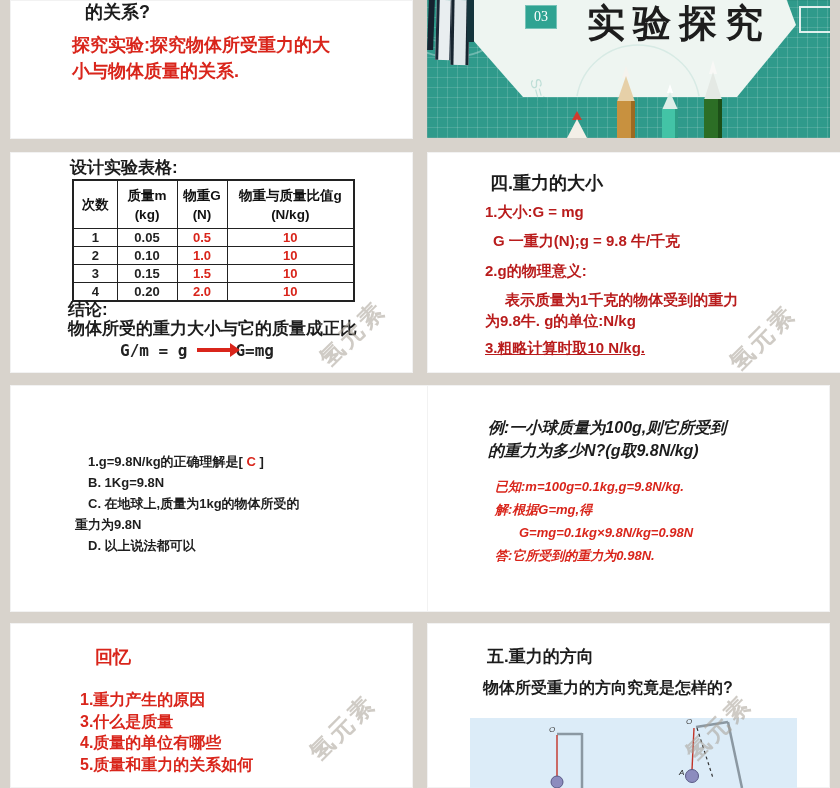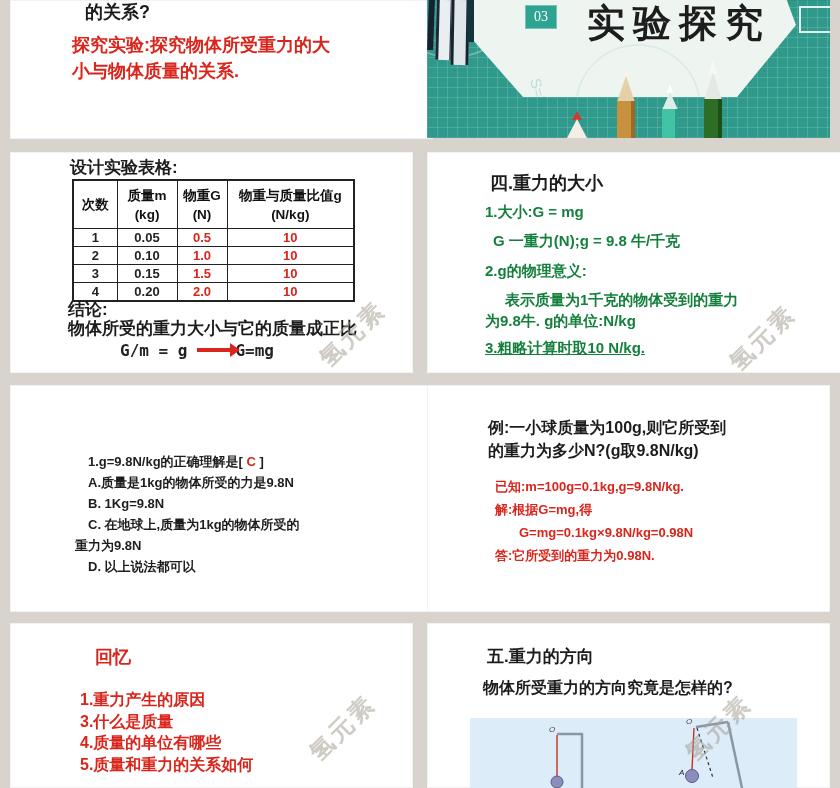--- a/index.html
+++ b/index.html
@@ -7,29 +7,29 @@
     width:840px;height:788px;position:relative;overflow:hidden;
     background:#d8d3cc;
     font-family:"Liberation Sans", sans-serif;
   }
   .abs{position:absolute;}
   .slide{
     position:absolute;background:#ffffff;overflow:hidden;
     box-shadow:inset 0 0 0 1px rgba(0,0,0,0.05);
   }
   
-  #s1l{left:10px;top:0;width:403px;height:139px;padding-left:20px;}
+  #s1l{left:10px;top:0;width:403px;height:139px;}
   #s1r{left:427px;top:0;width:403px;height:138px;background:#2f9a8b;
        background-image:
         repeating-linear-gradient(0deg, rgba(255,255,255,.14) 0 1px, transparent 1px 10px),
         repeating-linear-gradient(90deg, rgba(255,255,255,.14) 0 1px, transparent 1px 10px);}
   #s2l{left:10px;top:152px;width:403px;height:221px;}
   #s2r{left:427px;top:152px;width:425px;height:221px;}
   #s3l{left:10px;top:385px;width:487px;height:227px;}
-  #s3r{left:427px;top:385px;width:403px;height:227px;}
+  #s3r{left:427px;top:385px;width:403px;height:227px;font-style:italic;}
   #s4l{left:10px;top:623px;width:403px;height:165px;}
   #s4r{left:427px;top:623px;width:403px;height:165px;}
 
   .blk{color:#1c1c1c;}
   .red{color:#d9251b;}
   .b{font-weight:700;}
 
   
   #s1l .line1{left:75px;top:0px;font-size:18px;}
   #s1l .redline1{left:62px;top:33px;font-size:18px;}
@@ -75,21 +75,21 @@
   #s2l td:nth-child(3),#s2l td:nth-child(4){color:#d9251b;}
   #s2l col.c1{width:44px;} #s2l col.c2{width:60px;} #s2l col.c3{width:50px;} #s2l col.c4{width:127px;}
   #s2l .concl-label{left:58px;top:146px;font-size:17px;}
   #s2l .concl{left:58px;top:165px;font-size:17px;}
   #s2l .formula{left:110px;top:189px;font-size:16px;font-family:"DejaVu Sans Mono",monospace;font-weight:700;color:#222;}
   .rarrow{display:inline-block;position:relative;width:34px;height:4px;background:#d9251b;vertical-align:middle;margin:0 4px 3px 10px;}
   .rarrow:after{content:"";position:absolute;right:-9px;top:-5px;border-left:10px solid #d9251b;border-top:7px solid transparent;border-bottom:7px solid transparent;}
 
   
   #s2r .title{left:63px;top:19px;font-size:18px;}
-  #s2r .body{left:58px;top:49px;width:330px;font-size:15px;font-weight:700;color:#15803d;line-height:21px;}
+  #s2r .body{left:58px;top:49px;width:330px;font-size:15px;font-weight:700;color:#b91c1c;line-height:21px;}
   #s2r .body .m8{margin-top:8px;} #s2r .body .m9{margin-top:9px;} #s2r .body .m6{margin-top:6px;text-decoration:underline;}
   #s2r .ind1{padding-left:8px;} #s2r .ind2{padding-left:20px;}
 
   
   #s3l .qblock{left:78px;top:66px;width:290px;font-size:13px;font-weight:700;color:#1e1e1e;line-height:21px;}
   #s3l .outdent{margin-left:-13px;}
 
   
   #s3r .q{left:61px;top:31px;width:310px;font-size:16px;line-height:23px;}
   #s3r .sol{left:68px;top:90px;font-size:13px;font-weight:700;line-height:23px;}
@@ -214,21 +214,20 @@
     <div class="m9">2.g的物理意义:</div>
     <div class="m8 ind2">表示质量为1千克的物体受到的重力</div>
     <div>为9.8牛. g的单位:N/kg</div>
     <div class="m6">3.粗略计算时取10 N/kg.</div>
   </div>
 </div>
 
 <div class="slide" id="s3l">
   <div class="abs qblock">
     <div><span>1.g=9.8N/kg的正确理解是[ </span><span class="red">C</span><span> ]</span></div>
-    <div>A.质量是1kg的物体所受的力是9.8N</div>
     <div>B. 1Kg=9.8N</div>
     <div>C. 在地球上,质量为1kg的物体所受的</div>
     <div class="outdent">重力为9.8N</div>
     <div>D. 以上说法都可以</div>
   </div>
 </div>
 
 <div class="slide" id="s3r">
   <div class="abs blk b q">
     <div>例:一小球质量为100g,则它所受到</div>

